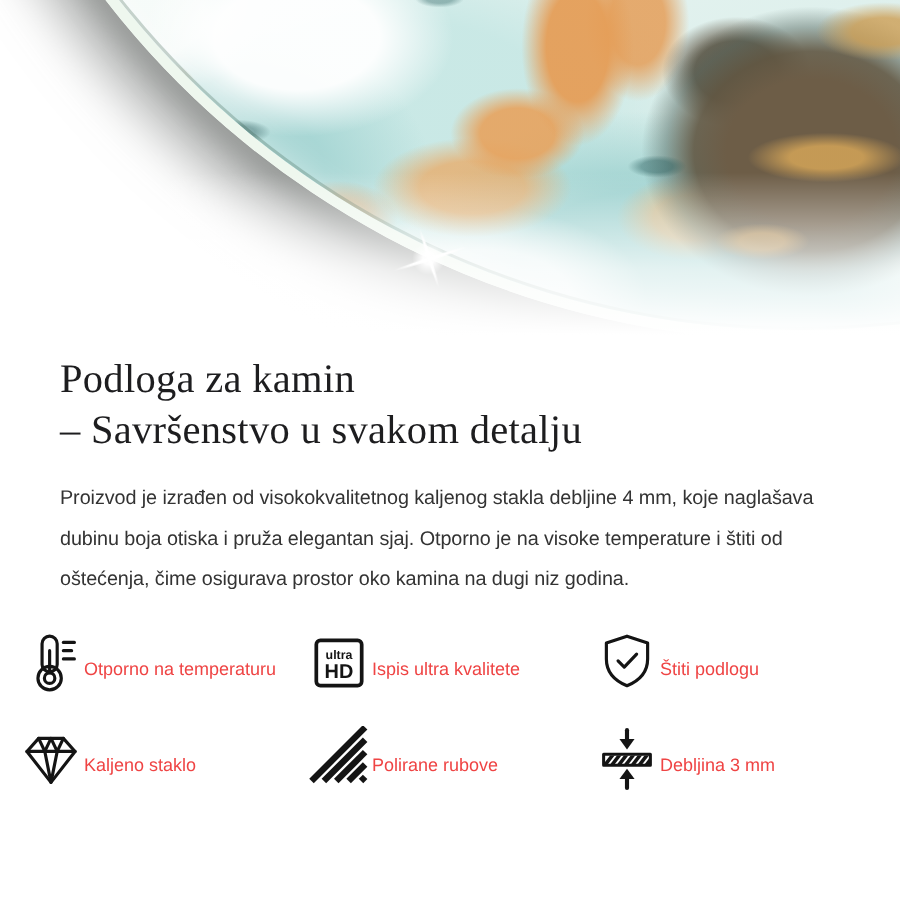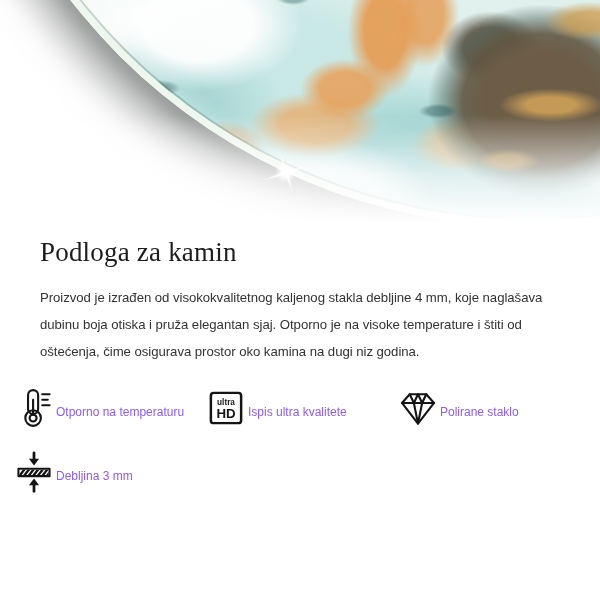--- a/index.html
+++ b/index.html
@@ -78,21 +78,21 @@
     margin:15px 0 0;padding:0 30px 0 40px;width:540px;box-sizing:content-box;
     font-size:13.2px;line-height:27px;color:#333;letter-spacing:-.05px;
   }
   
   .features{
     display:grid;grid-template-columns:repeat(3,1fr);row-gap:20px;
     margin:21px 12px 0;text-align:center;
   }
   .feature{display:flex;flex-direction:row;align-items:center;}
   .f-icon{height:44px;display:flex;align-items:center;justify-content:center;}
-  .f-label{margin-top:8px;font-size:12px;line-height:15px;color:#8b5cf6;}
+  .f-label{margin-top:8px;font-size:12px;line-height:15px;color:#ef4444;}
   .ic{stroke:#141414;fill:none;stroke-width:2.3;stroke-linecap:round;stroke-linejoin:round;}
   .ic .fill{fill:#141414;stroke:none;}
   .ic .thick{stroke-width:3;}
   .ic .stripe{stroke-width:4.6;stroke-linecap:butt;}
   .ic text{fill:#141414;stroke:none;font-family:"Liberation Sans",sans-serif;}
 </style>
 </head>
 <body>
 
 <div class="hero">
@@ -102,20 +102,21 @@
     </div>
   </div>
   <div class="sparkle">
       <span class="glow"></span>
     </div>
   <div class="hero-fade"></div>
 </div>
 
 <h1>
   <span>Podloga za kamin</span><br>
+  <span>– Savršenstvo u svakom detalju</span>
 </h1>
 
 <p class="desc">Proizvod je izrađen od visokokvalitetnog kaljenog stakla debljine 4 mm, koje naglašava dubinu boja otiska i pruža elegantan sjaj. Otporno je na visoke temperature i štiti od oštećenja, čime osigurava prostor oko kamina na dugi niz godina.</p>
 
 <div class="features">
 
   <div class="feature">
     <div class="f-icon">
       <svg class="ic" width="44" height="44" viewBox="0 0 48 48">
         <rect x="17.5" y="4.5" width="11" height="26" rx="5.5"></rect>
@@ -134,33 +135,54 @@
     <div class="f-icon">
       <svg class="ic" width="44" height="44" viewBox="0 0 48 48">
         <rect x="7.5" y="7.5" width="33" height="33" rx="3" stroke-width="2.7"></rect>
         <text x="24" y="21" text-anchor="middle" font-size="9" font-weight="700">ultra</text>
         <text x="24" y="35" text-anchor="middle" font-size="14.5" font-weight="800">HD</text>
       </svg>
     </div>
     <div class="f-label">Ispis ultra kvalitete</div>
   </div>
 
+  <div class="feature">
+    <div class="f-icon">
+      <svg class="ic" width="44" height="44" viewBox="0 0 48 48">
+        <path d="M24 4.5 L39 9.5 V21 c0 9.5 -6.5 16 -15 19.5 C15.5 37 9 30.5 9 21 V9.5 Z"></path>
+        <path d="M17.5 22.5 l4.5 4.5 l9 -9.5"></path>
+      </svg>
+    </div>
+    <div class="f-label">Štiti podlogu</div>
+  </div>
 
   <div class="feature">
     <div class="f-icon">
       <svg class="ic" width="44" height="44" viewBox="0 0 48 48" stroke-width="2.1">
         <path d="M15 9 H33 L41.5 18.5 L24 41 L6.5 18.5 Z"></path>
         <path d="M6.5 18.5 H41.5"></path>
         <path d="M15 9 L19.5 18.5 L24 41 L28.5 18.5 L33 9"></path>
         <path d="M19.5 18.5 L24 9 L28.5 18.5"></path>
       </svg>
     </div>
-    <div class="f-label">Polirane staklo</div>
-  </div>
-
+    <div class="f-label">Kaljeno staklo</div>
+  </div>
+
+  <div class="feature">
+    <div class="f-icon">
+      <svg class="ic" width="44" height="44" viewBox="0 0 48 48">
+        <path class="stripe" d="M4 40 L43 1"></path>
+        <path class="stripe" d="M13 40 L43 10"></path>
+        <path class="stripe" d="M22 40 L43 19"></path>
+        <path class="stripe" d="M31 40 L43 28"></path>
+        <path class="stripe" d="M40 40 L43 37"></path>
+      </svg>
+    </div>
+    <div class="f-label">Polirane rubove</div>
+  </div>
 
   <div class="feature">
     <div class="f-icon">
       <svg class="ic" width="44" height="44" viewBox="0 0 48 48">
         <defs>
             <clipPath id="barclip">
               <rect x="8" y="21.5" width="32" height="6.5"></rect>
             </clipPath>
           </defs>
         <line class="thick" x1="24" y1="3" x2="24" y2="10"></line>

